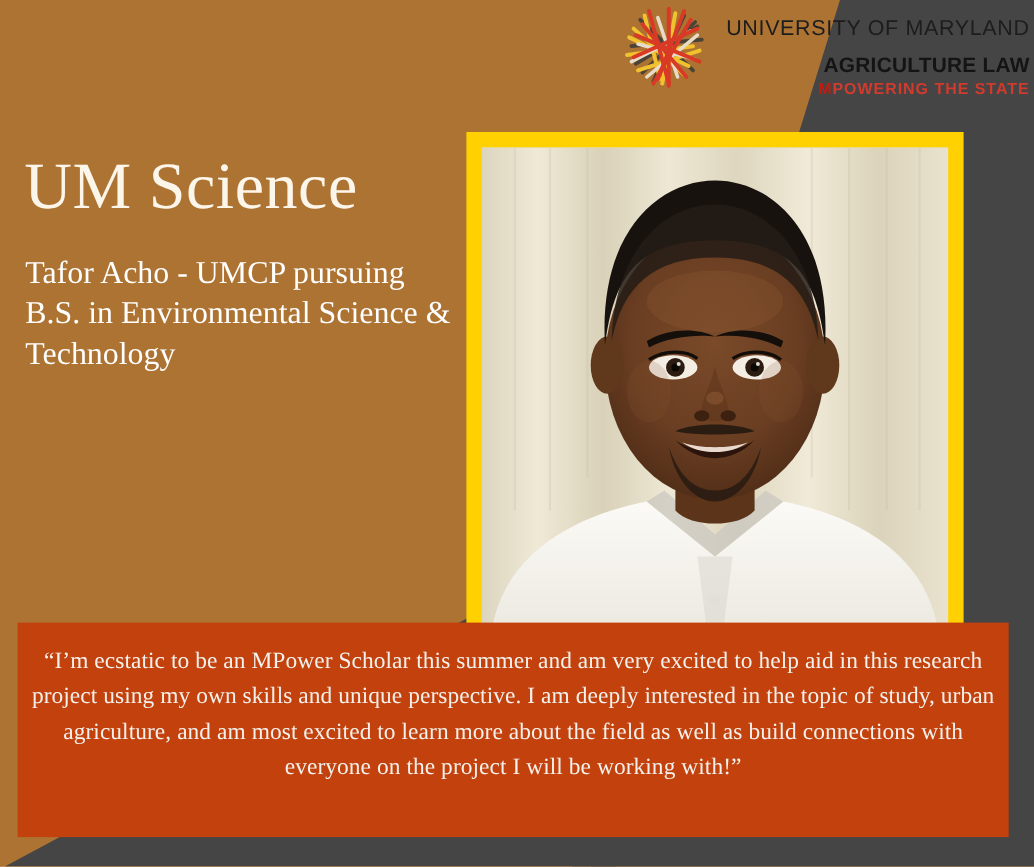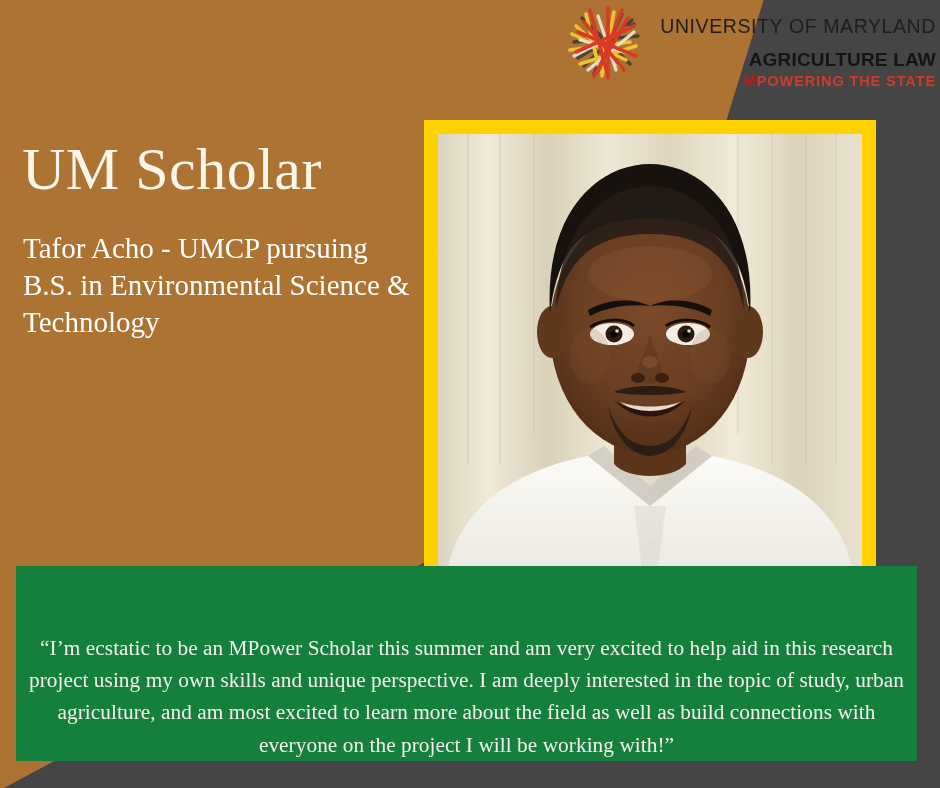--- a/index.html
+++ b/index.html
@@ -153,24 +153,24 @@
   }
   .photo-inner svg { display: block; width: 100%; height: 100%; }
 
   
   .quote-box {
     position: absolute;
     left: 16px;
     top: 566px;
     width: 901px;
     height: 195px;
-    background: #15803d;
+    background: #c2410c;
     z-index: 8;
     display: flex;
-    align-items: flex-end;
+    align-items: flex-start;
     justify-content: center;
     padding-top: 18px;
     box-sizing: border-box;
   }
   .quote-text {
     width: 880px;
     text-align: center;
     color: #F4F1EC;
     font-size: 21.3px;
     line-height: 1.52;
@@ -231,21 +231,21 @@
     </div>
 
     <div class="logo-text">
       <div class="logo-line1">UNIVERSITY OF MARYLAND</div>
       <div class="logo-line2">AGRICULTURE LAW</div>
       <div class="logo-tag"><span class="m-strong">M</span><span>POWERING THE STATE</span></div>
     </div>
 
   </div>
 
-  <div class="title">UM Scholar</div>
+  <div class="title">UM Science</div>
   <div class="subtitle">Tafor Acho - UMCP pursuing B.S. in Environmental Science &amp; Technology</div>
 
   <div class="photo-frame">
     <div class="photo-inner">
       <svg viewBox="0 0 424 434" preserveAspectRatio="xMidYMid slice" aria-hidden="true">
         <defs>
           <linearGradient id="bgCurtain" x1="0" y1="0" x2="1" y2="0">
             <option></option>
             <stop offset="0%" stop-color="#DCD5BE"></stop>
             <stop offset="12%" stop-color="#EFE9D6"></stop>

